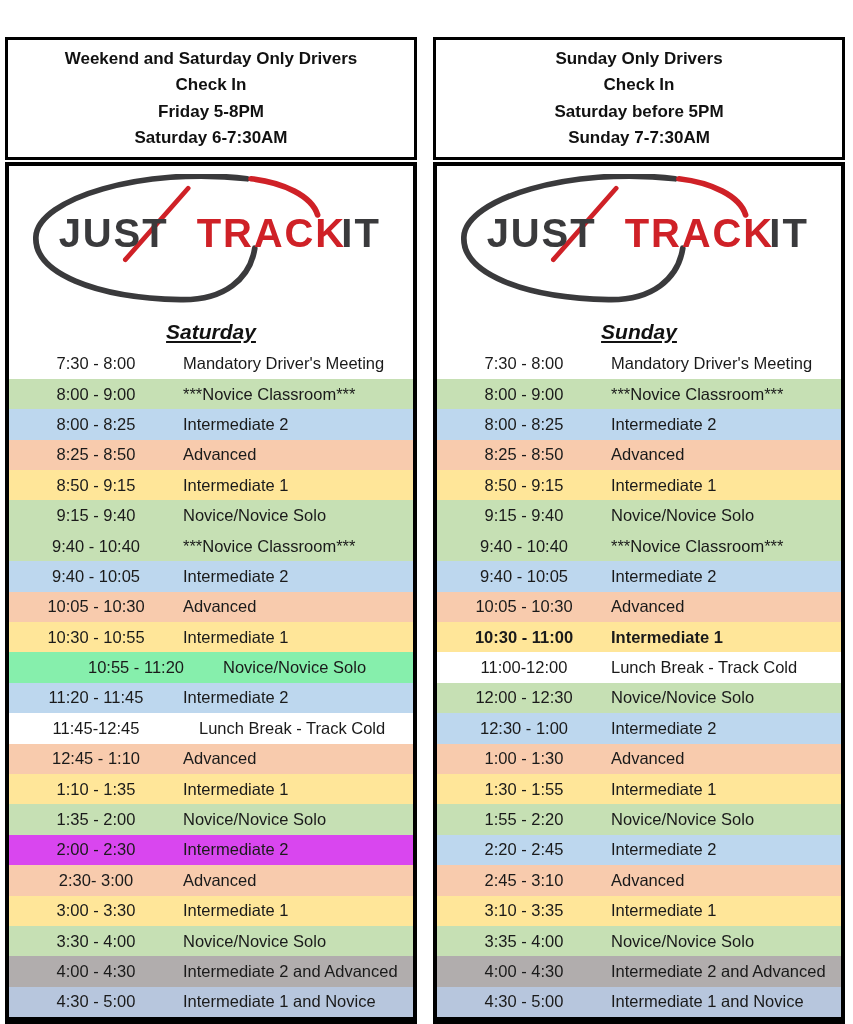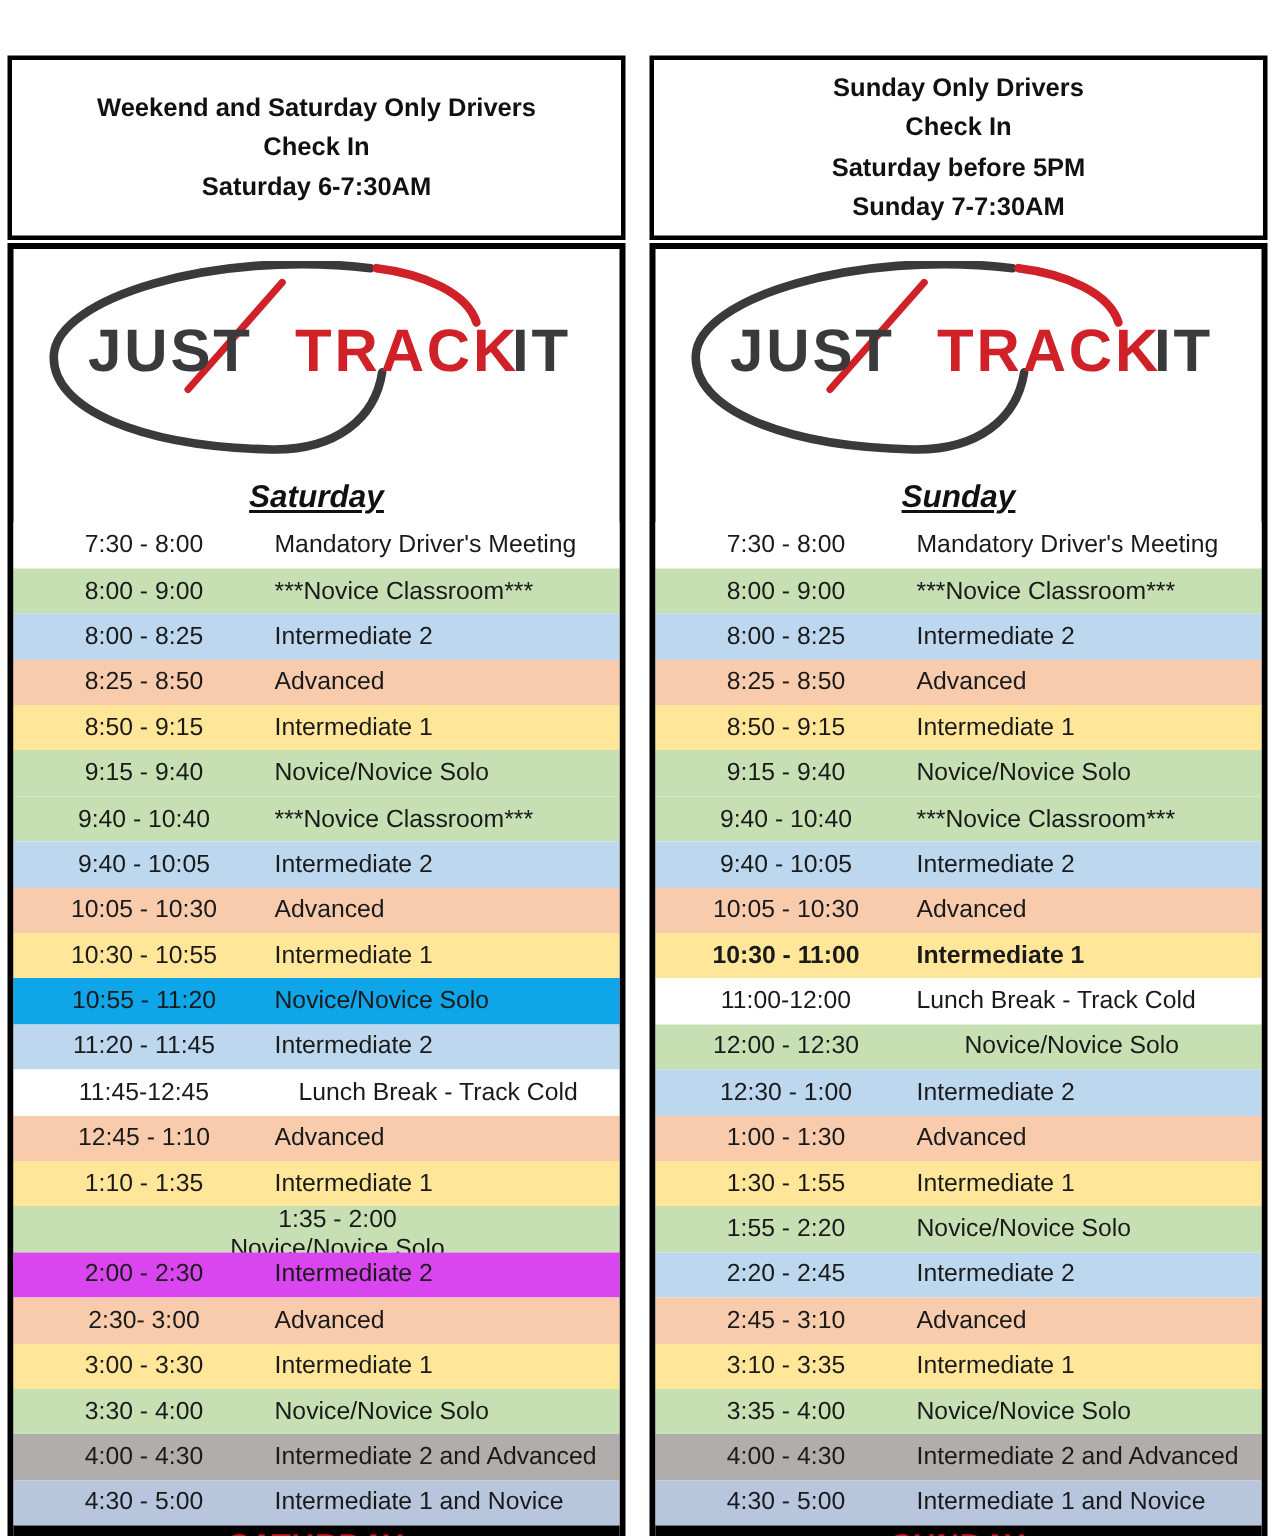--- a/index.html
+++ b/index.html
@@ -22,20 +22,21 @@
 </style>
 </head>
 <body>
 
 <div class="page">
 
   <div class="panel">
     <div class="header-box">
       <div class="header-line">Weekend and Saturday Only Drivers</div>
       <div class="header-line">Check In</div>
+      <div class="header-line">Friday 5-8PM</div>
       <div class="header-line">Saturday 6-7:30AM</div>
     </div>
     <div class="main-box">
       <div class="logo-wrap">
         <svg viewBox="0 0 400 145">
           <path d="M 238,5 C 128,-8 18,26 16,66 C 14,104 78,130 168,132 C 214,133 241,110 246,78" fill="none" stroke="#3a3a3c" stroke-width="6" stroke-linecap="round"></path>
           <path d="M 242,5 C 276,9 306,23 312,43" fill="none" stroke="#cf2127" stroke-width="6" stroke-linecap="round"></path>
           <path d="M 110,90 L 176,15" fill="none" stroke="#cf2127" stroke-width="5" stroke-linecap="round"></path>
           <text x="40" y="77" font-size="42" font-weight="bold" letter-spacing="2" fill="#3a3a3c">JUST</text>
           <text x="185" y="77" font-size="42" font-weight="bold" letter-spacing="2" fill="#cf2127">TRACK</text>
@@ -79,41 +80,41 @@
             <span class="label">Intermediate 2</span>
           </div>
           <div class="row" style="background: rgb(248, 203, 173);">
             <span class="time">10:05 - 10:30</span>
             <span class="label">Advanced</span>
           </div>
           <div class="row" style="background: rgb(255, 230, 153);">
             <span class="time">10:30 - 10:55</span>
             <span class="label">Intermediate 1</span>
           </div>
-          <div class="row" style="background: #0ea5e9;">
+          <div class="row" style="background: #86efac; padding-left: 40px;">
             <span class="time">10:55 - 11:20</span>
             <span class="label">Novice/Novice Solo</span>
           </div>
           <div class="row" style="background: rgb(189, 215, 238);">
             <span class="time">11:20 - 11:45</span>
             <span class="label">Intermediate 2</span>
           </div>
           <div class="row" style="background: rgb(255, 255, 255); gap: 16px;">
             <span class="time">11:45-12:45</span>
             <span class="label">Lunch Break - Track Cold</span>
           </div>
           <div class="row" style="background: rgb(248, 203, 173);">
             <span class="time">12:45 - 1:10</span>
             <span class="label">Advanced</span>
           </div>
           <div class="row" style="background: rgb(255, 230, 153);">
             <span class="time">1:10 - 1:35</span>
             <span class="label">Intermediate 1</span>
           </div>
-          <div class="row" style="background: rgb(198, 224, 180); flex-direction: column;">
+          <div class="row" style="background: rgb(198, 224, 180);">
             <span class="time">1:35 - 2:00</span>
             <span class="label">Novice/Novice Solo</span>
           </div>
           <div class="row" style="background: #d946ef;">
             <span class="time">2:00 - 2:30</span>
             <span class="label">Intermediate 2</span>
           </div>
           <div class="row" style="background: rgb(248, 203, 173);">
             <span class="time">2:30- 3:00</span>
             <span class="label">Advanced</span>
@@ -200,21 +201,21 @@
             <span class="label">Advanced</span>
           </div>
           <div class="row" style="background: rgb(255, 230, 153); font-weight: bold;">
             <span class="time">10:30 - 11:00</span>
             <span class="label">Intermediate 1</span>
           </div>
           <div class="row" style="background: rgb(255, 255, 255);">
             <span class="time">11:00-12:00</span>
             <span class="label">Lunch Break - Track Cold</span>
           </div>
-          <div class="row" style="background: rgb(198, 224, 180); gap: 32px;">
+          <div class="row" style="background: rgb(198, 224, 180);">
             <span class="time">12:00 - 12:30</span>
             <span class="label">Novice/Novice Solo</span>
           </div>
           <div class="row" style="background: rgb(189, 215, 238);">
             <span class="time">12:30 - 1:00</span>
             <span class="label">Intermediate 2</span>
           </div>
           <div class="row" style="background: rgb(248, 203, 173);">
             <span class="time">1:00 - 1:30</span>
             <span class="label">Advanced</span>

